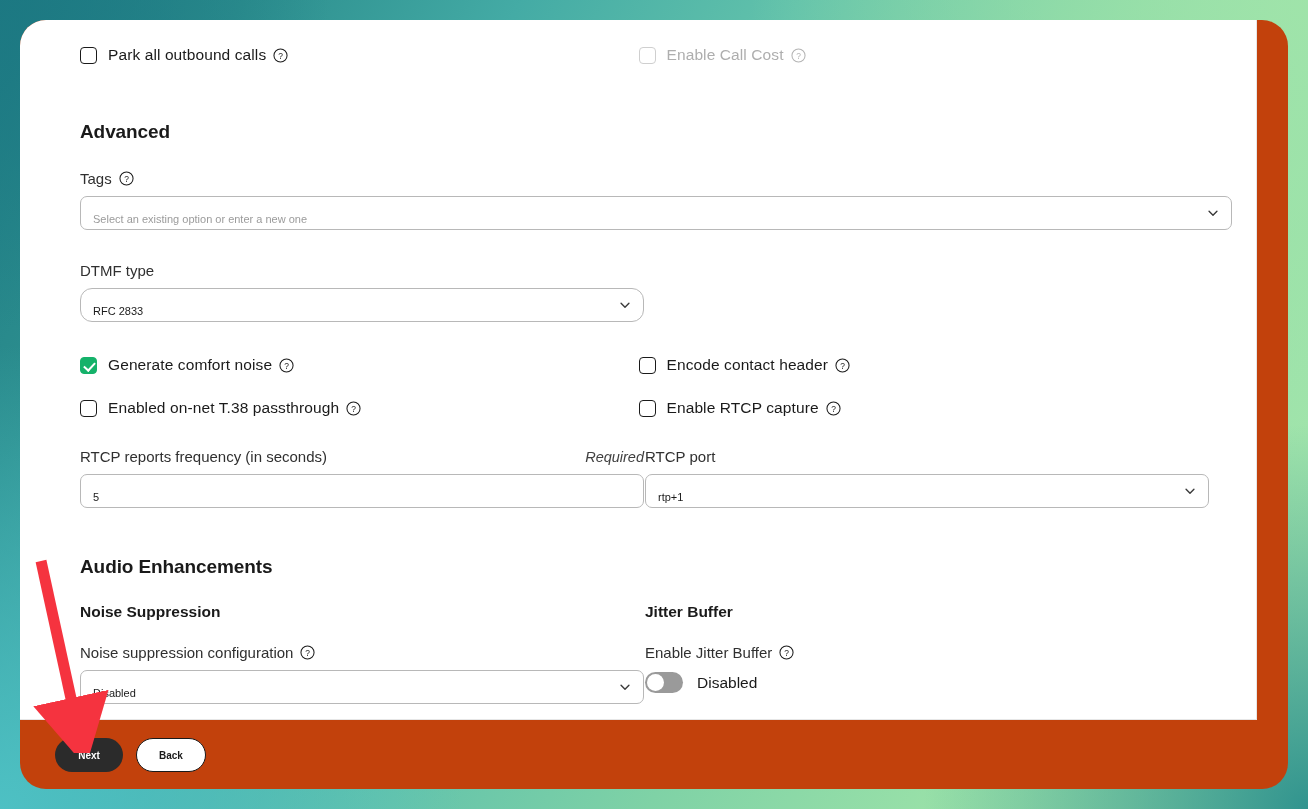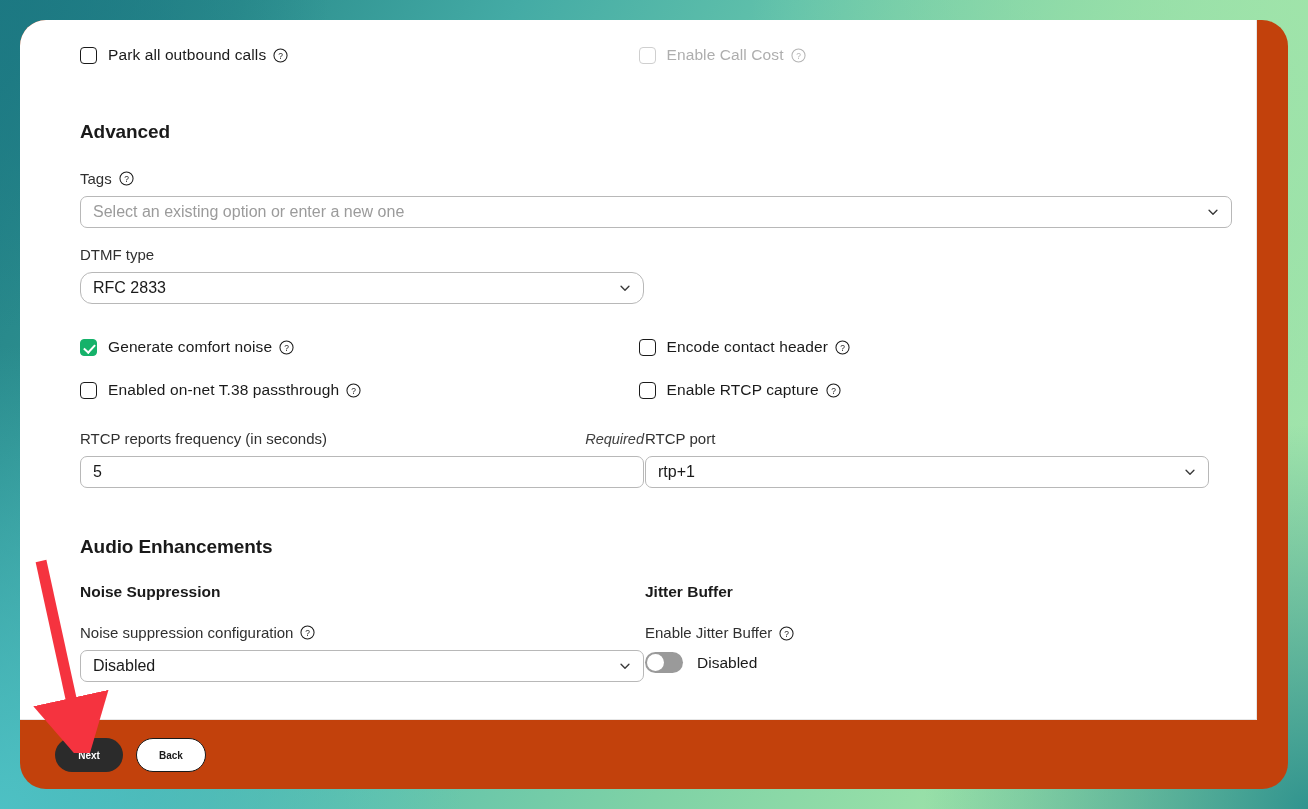--- a/index.html
+++ b/index.html
@@ -159,23 +159,22 @@
     color: #404040;
   }
 
   
   .control {
     height: 32px;
     border: 1px solid #b8b8b8;
     border-radius: 7px;
     background: #fff;
     display: flex;
-    align-items: center;
-    padding: 8px 12px;
-    font-size: 16px;
+    padding: 16px 12px;
+    font-size: 11px;
     color: #1a1a1a;
     position: relative;
   }
   .control.placeholder { color: #9b9b9b; }
   .control .chev {
     position: absolute;
     right: 11px;
     top: 50%;
     transform: translateY(-50%);
     width: 14px;
@@ -306,21 +305,21 @@
         <div class="control placeholder w-wide" style="margin-top:9px;">
           <span>Select an existing option or enter a new one</span>
           <span class="chev">
             <svg viewBox="0 0 16 16" width="14" height="14">
                 <path d="M3.5 6 L8 10.5 L12.5 6" fill="none" stroke="#3a3a3a" stroke-width="1.6" stroke-linecap="round" stroke-linejoin="round"></path>
               </svg>
           </span>
         </div>
       </div>
 
-      <div style="margin-top:18px;">
+      <div style="margin-top:32px;">
         <div class="field-label">
           <span>DTMF type</span>
         </div>
         <div class="control w-half" style="margin-top:9px;border-radius:12px;">
           <span>RFC 2833</span>
           <span class="chev">
             <svg viewBox="0 0 16 16" width="14" height="14">
                 <path d="M3.5 6 L8 10.5 L12.5 6" fill="none" stroke="#3a3a3a" stroke-width="1.6" stroke-linecap="round" stroke-linejoin="round"></path>
               </svg>
           </span>
@@ -426,21 +425,21 @@
             <span class="chev">
               <svg viewBox="0 0 16 16" width="14" height="14">
                   <path d="M3.5 6 L8 10.5 L12.5 6" fill="none" stroke="#3a3a3a" stroke-width="1.6" stroke-linecap="round" stroke-linejoin="round"></path>
                 </svg>
             </span>
           </div>
         </div>
 
         <div class="col-right">
           <div class="sub-title">Jitter Buffer</div>
-          <div class="field-label" style="margin-top:23px;align-items:flex-end;">
+          <div class="field-label" style="margin-top:23px;">
             <span>Enable Jitter Buffer</span>
             <span class="help">
               <svg viewBox="0 0 16 16" width="15" height="15">
                   <circle cx="8" cy="8" r="7" fill="none" stroke="#1a1a1a" stroke-width="1.1"></circle>
                   <text x="8" y="11.4" font-size="9" font-family="Liberation Sans, sans-serif" text-anchor="middle" fill="#1a1a1a">?</text>
                 </svg>
             </span>
           </div>
           <div class="toggle-row" style="margin-top:11px;">
             <span class="toggle">

